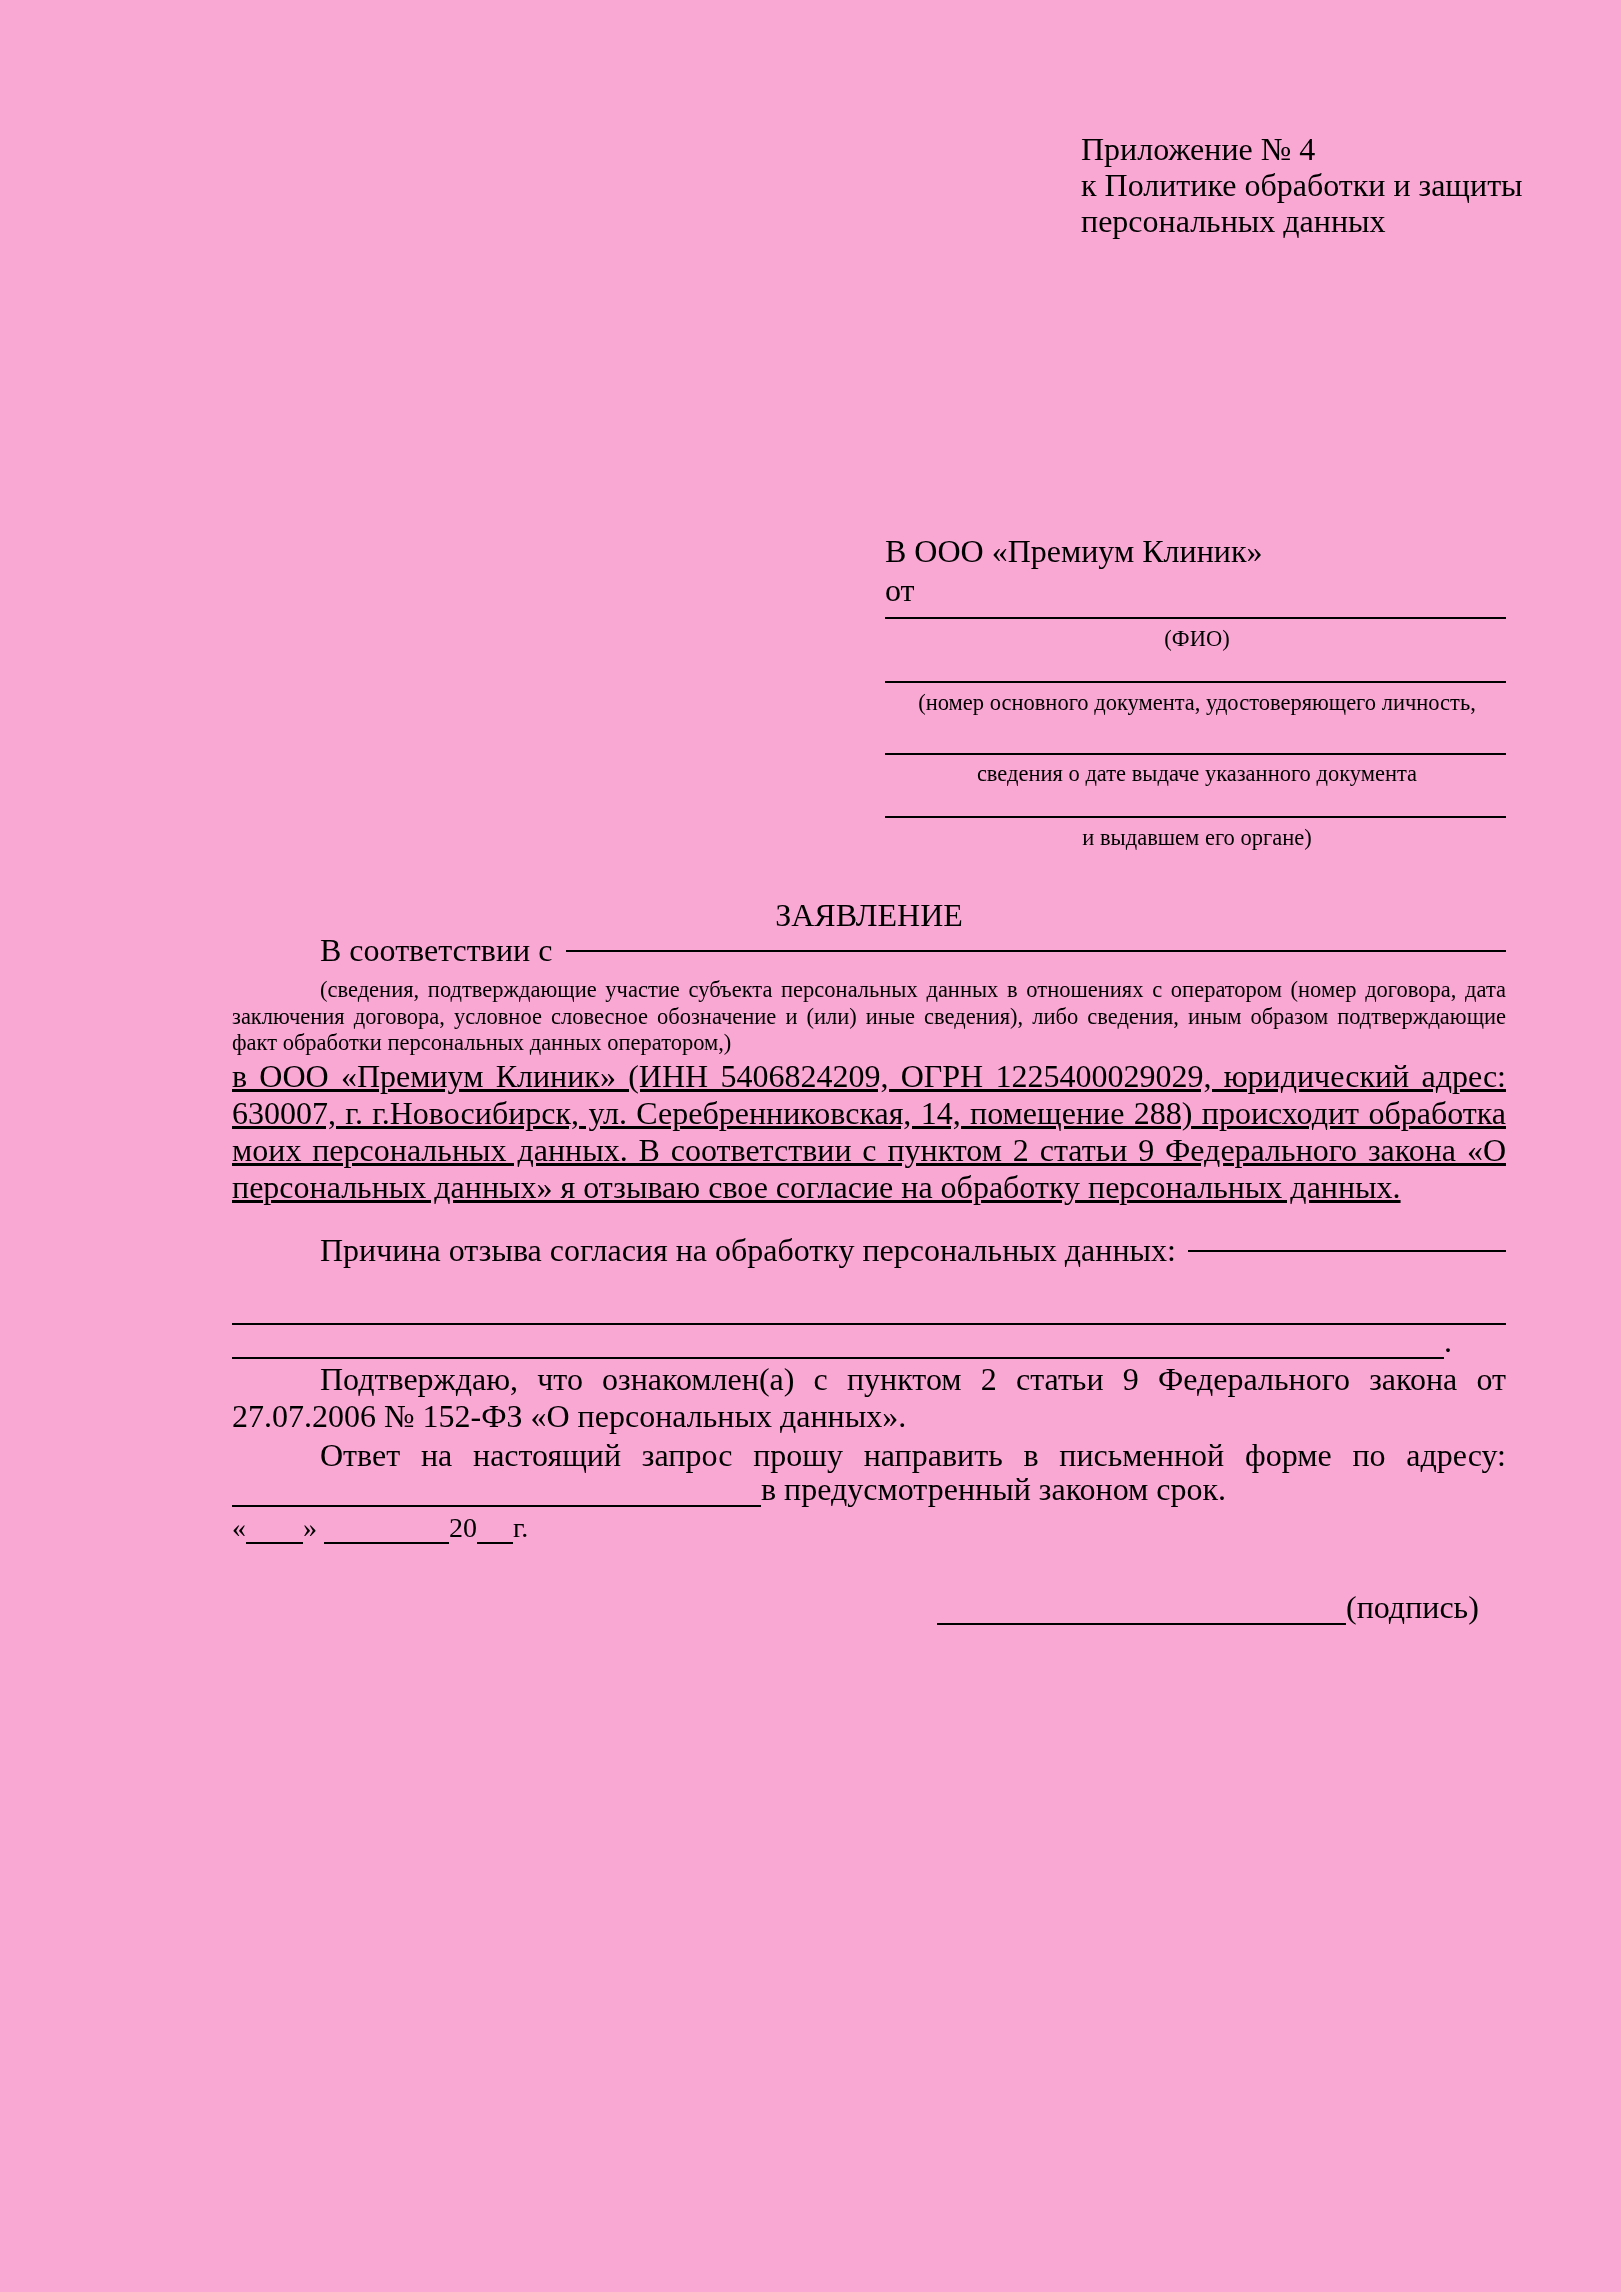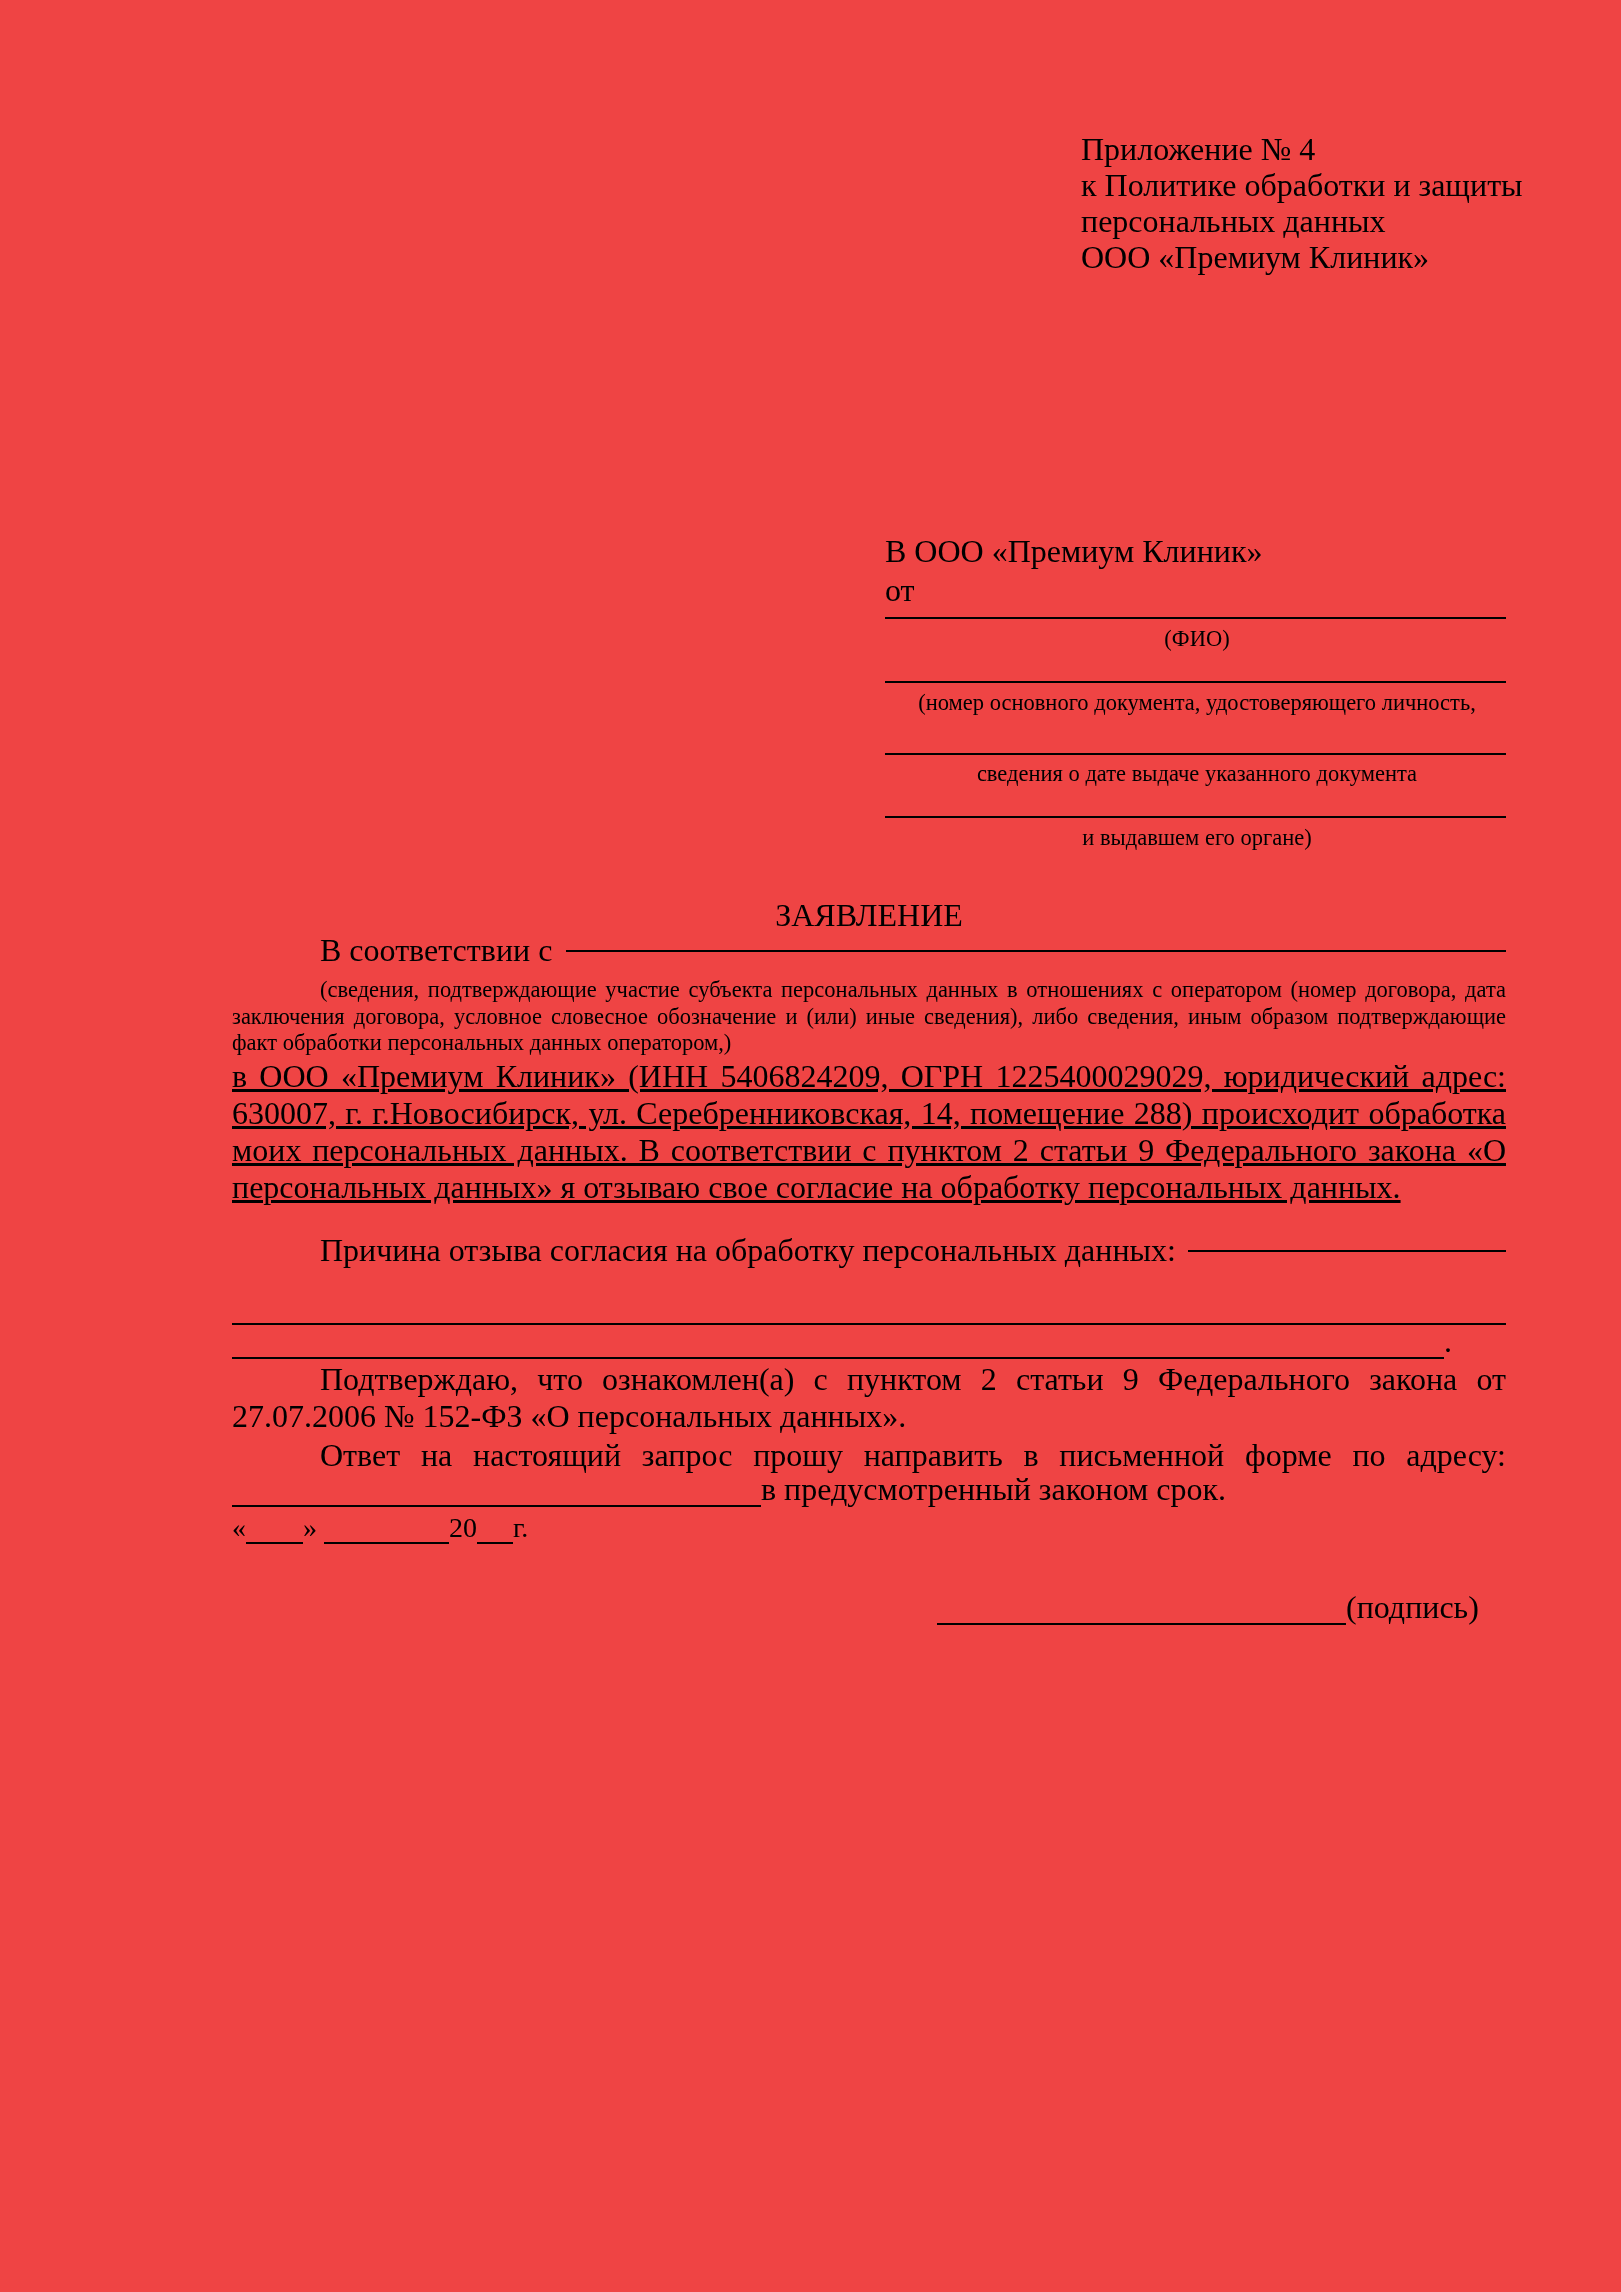--- a/index.html
+++ b/index.html
@@ -1,20 +1,20 @@
 <!DOCTYPE html>
 <html><head>
 <meta charset="utf-8">
 <style>
   html,body { margin:0; padding:0; background:#888; }
   .page {
     position:relative;
     width:1621px; height:2293px;
     margin:0 auto;
-    background:#ef4444;
+    background:#f9a8d4;
     font-family:"Liberation Serif", serif;
     color:#000000;
     overflow:hidden;
   }
   .abs { position:absolute; }
   .body-text { font-size:32px; line-height:37px; }
   .small-text { font-size:22.5px; line-height:26.5px; }
   .content-w { left:232px; width:1274px; }
   .justify { text-align:justify; }
   .indent { text-indent:88px; }
@@ -56,21 +56,20 @@
 </style>
 </head>
 <body>
 
 <div class="page">
 
   <div class="abs header-note">
     <div>Приложение № 4</div>
     <div>к Политике обработки и защиты</div>
     <div>персональных данных</div>
-    <div>ООО «Премиум Клиник»</div>
   </div>
 
 
   <div class="abs addressee">
     <div>В ООО «Премиум Клиник»</div>
     <div>от</div>
 
     <div class="addr-line" style="top:85px;"></div>
     <div class="addr-caption" style="top:94px;">(ФИО)</div>
 

